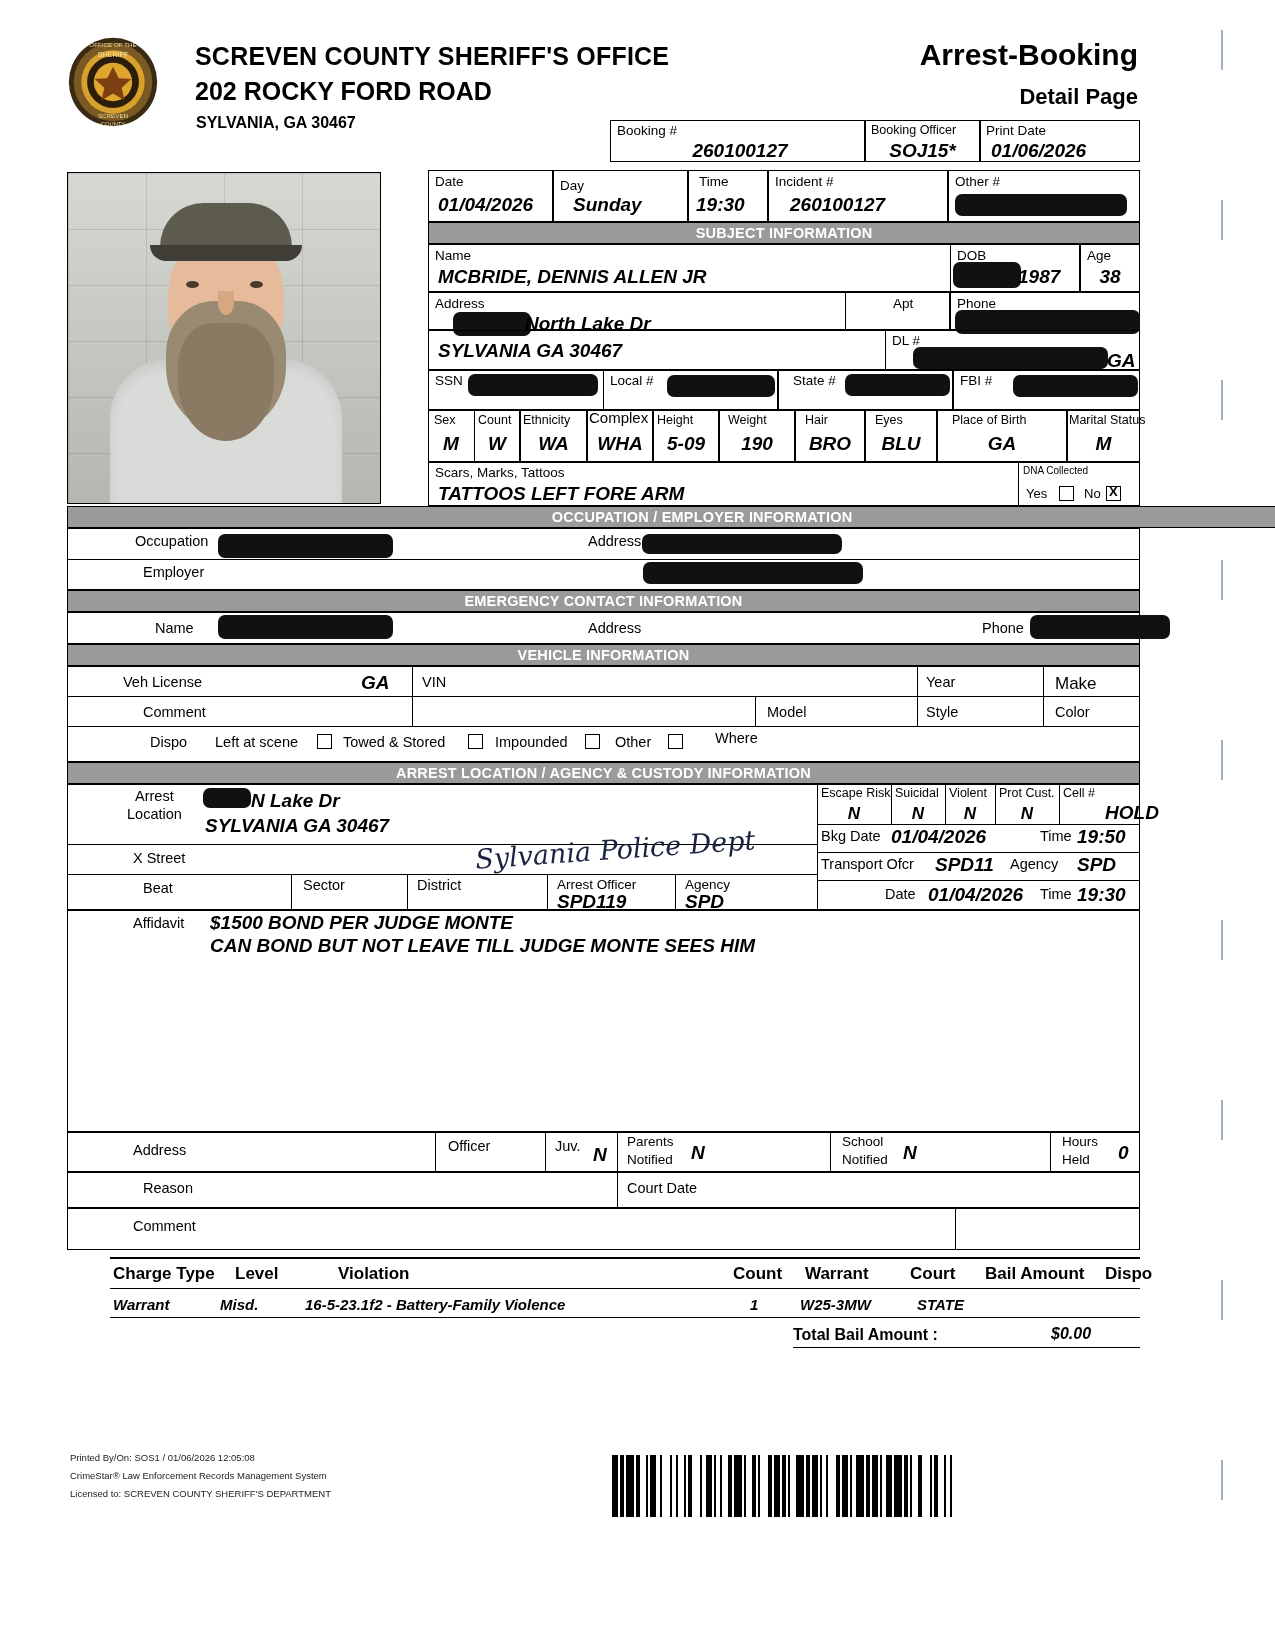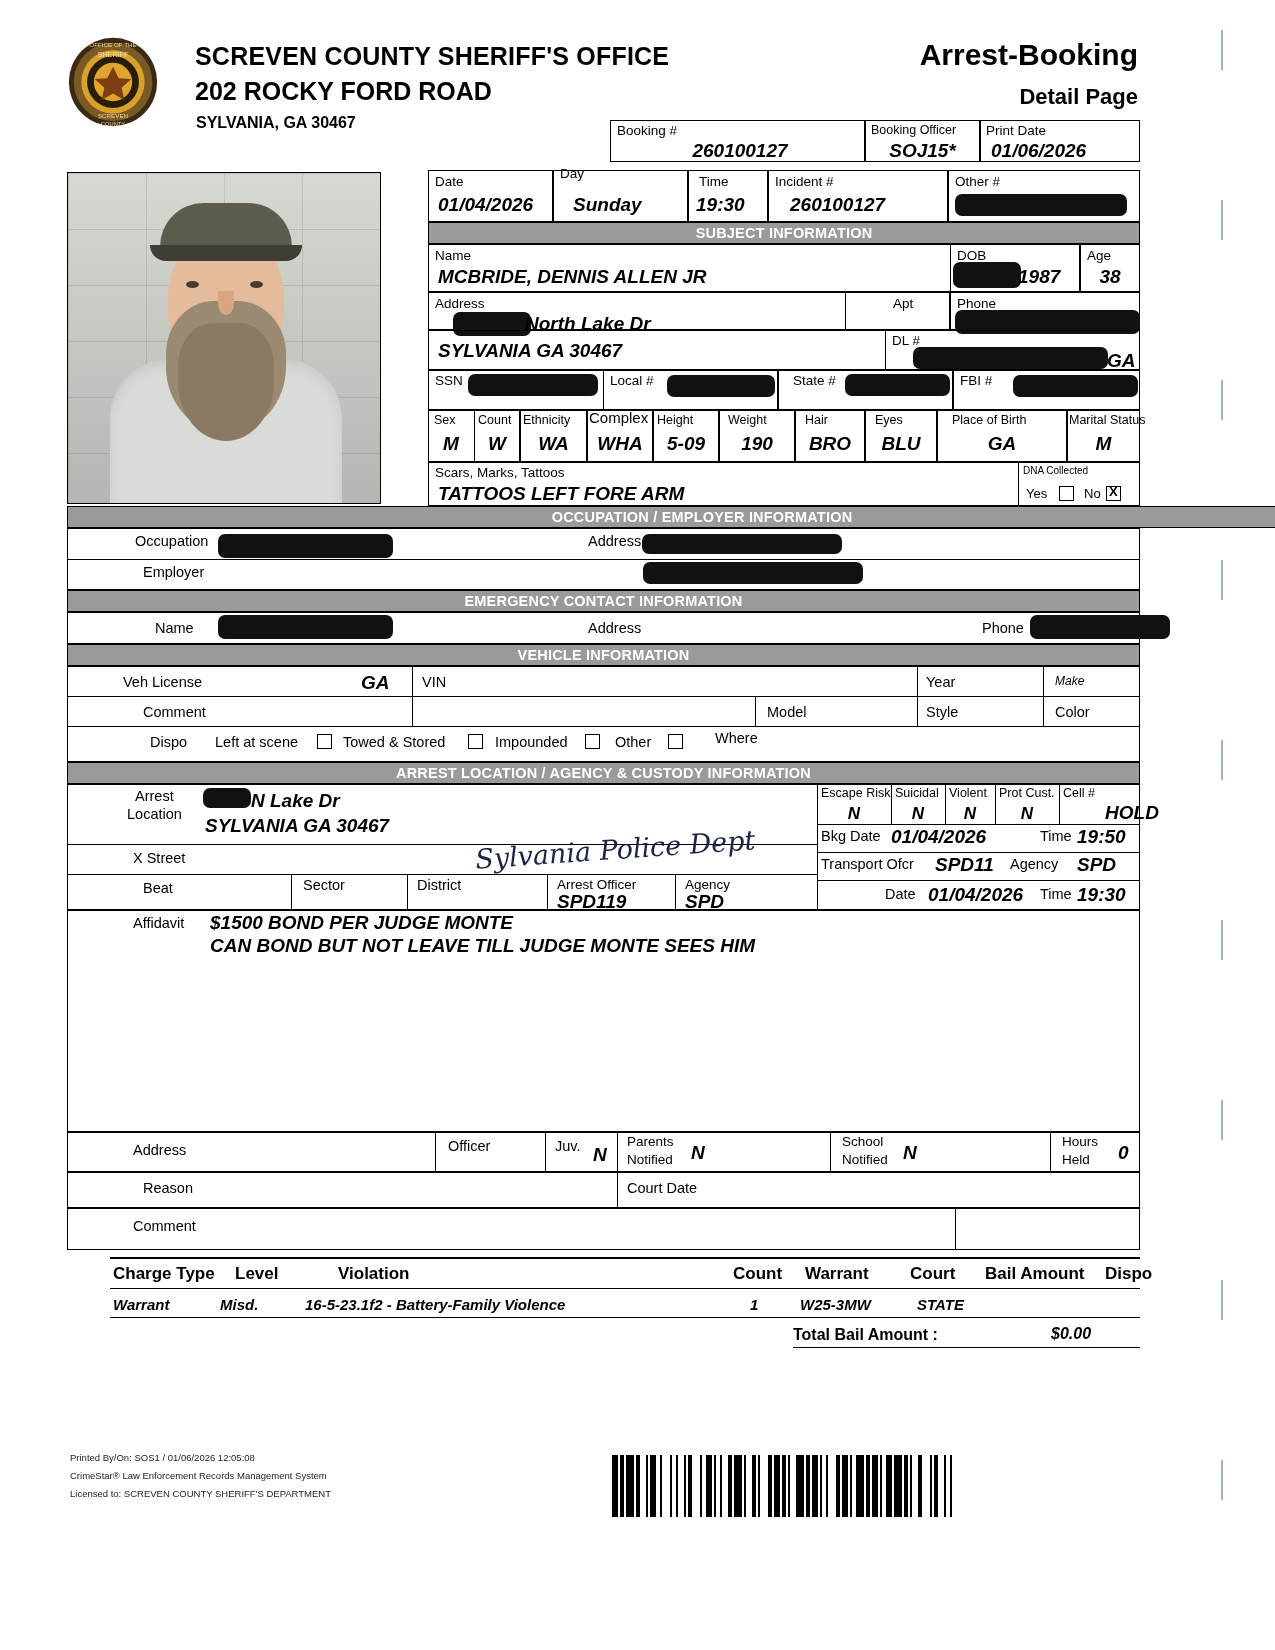--- a/index.html
+++ b/index.html
@@ -299,21 +299,21 @@
     <div class="val lg" style="left:936px; top:118px;">01/06/2026</div>
 
     <div class="bx" style="left:373px; top:148px; width:712px; height:52px;"></div>
     <div class="bx" style="left:373px; top:148px; width:125px; height:52px;"></div>
     <div class="bx" style="left:498px; top:148px; width:135px; height:52px;"></div>
     <div class="bx" style="left:633px; top:148px; width:80px; height:52px;"></div>
     <div class="bx" style="left:713px; top:148px; width:180px; height:52px;"></div>
     <div class="bx" style="left:893px; top:148px; width:192px; height:52px;"></div>
     <div class="lbl" style="left:380px; top:152px;">Date</div>
     <div class="val lg" style="left:383px; top:172px;">01/04/2026</div>
-    <div class="lbl" style="left:505px; top:144px;">Day</div>
+    <div class="lbl" style="left:505px; top:156px;">Day</div>
     <div class="val lg" style="left:518px; top:172px;">Sunday</div>
     <div class="lbl" style="left:644px; top:152px;">Time</div>
     <div class="val lg" style="left:641px; top:172px;">19:30</div>
     <div class="lbl" style="left:720px; top:152px;">Incident #</div>
     <div class="val lg" style="left:735px; top:172px;">260100127</div>
     <div class="lbl" style="left:900px; top:152px;">Other #</div>
     <div class="redact" style="left:900px; top:172px; width:172px; height:22px;"></div>
 
     <div class="photo">
       <div class="ph-wall"></div>
@@ -439,21 +439,21 @@
     <div class="rule" style="left:357px; top:644px; width:1px; height:60px; background:#000;"></div>
     <div style="position:absolute; left:357px; top:644px; width:1px; height:60px; background:#000;"></div>
     <div style="position:absolute; left:862px; top:644px; width:1px; height:60px; background:#000;"></div>
     <div style="position:absolute; left:988px; top:644px; width:1px; height:60px; background:#000;"></div>
     <div style="position:absolute; left:700px; top:674px; width:1px; height:30px; background:#000;"></div>
 
     <div class="lbl" style="left:68px; top:652px; font-size:14.5px;">Veh License</div>
     <div class="val lg" style="left:306px; top:650px;">GA</div>
     <div class="lbl" style="left:367px; top:652px; font-size:14.5px;">VIN</div>
     <div class="lbl" style="left:871px; top:652px; font-size:14.5px;">Year</div>
-    <div class="lbl" style="left:1000px; top:652px; font-size:12px;font-style:italic;">Make</div>
+    <div class="lbl" style="left:1000px; top:652px; font-size:17px;">Make</div>
     <div class="lbl" style="left:88px; top:682px; font-size:14.5px;">Comment</div>
     <div class="lbl" style="left:712px; top:682px; font-size:14.5px;">Model</div>
     <div class="lbl" style="left:871px; top:682px; font-size:14.5px;">Style</div>
     <div class="lbl" style="left:1000px; top:682px; font-size:14.5px;">Color</div>
 
     <div class="lbl" style="left:95px; top:712px; font-size:14.5px;">Dispo</div>
     <div class="lbl" style="left:160px; top:712px; font-size:14.5px;">Left at scene</div>
     <div class="chk" style="left:262px; top:712px;"></div>
     <div class="lbl" style="left:288px; top:712px; font-size:14.5px;">Towed &amp; Stored</div>
     <div class="chk" style="left:413px; top:712px;"></div>

